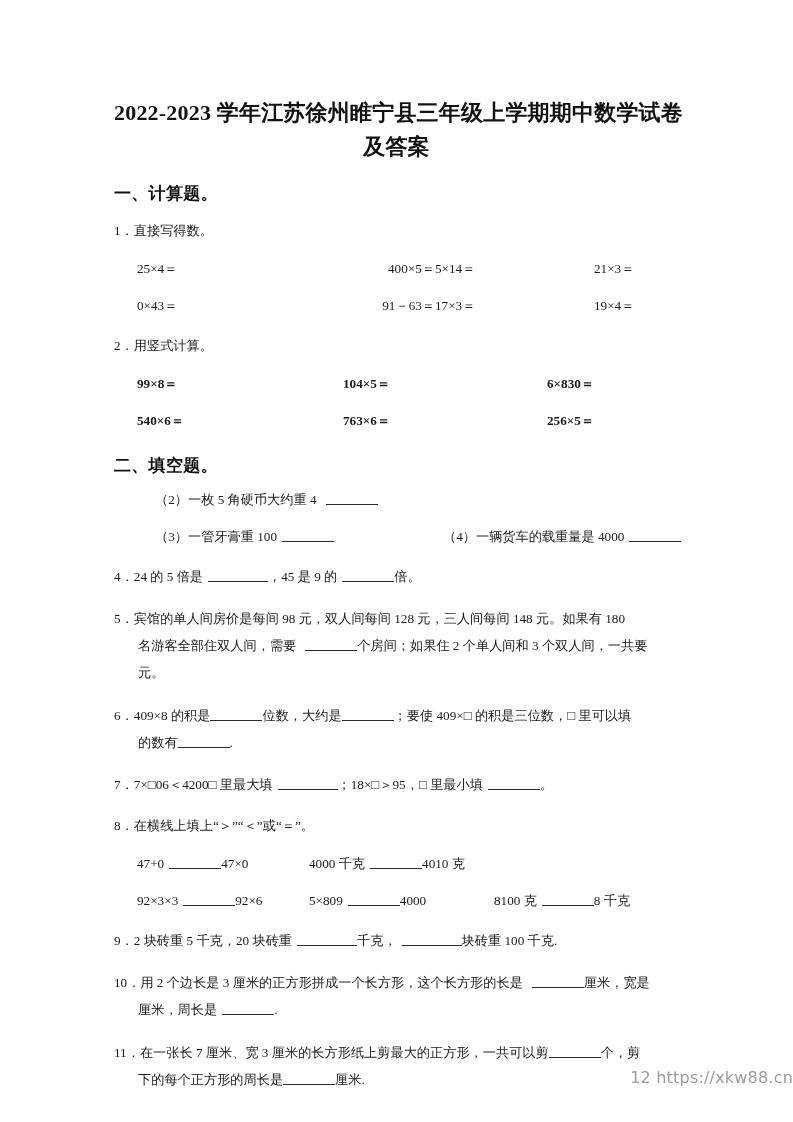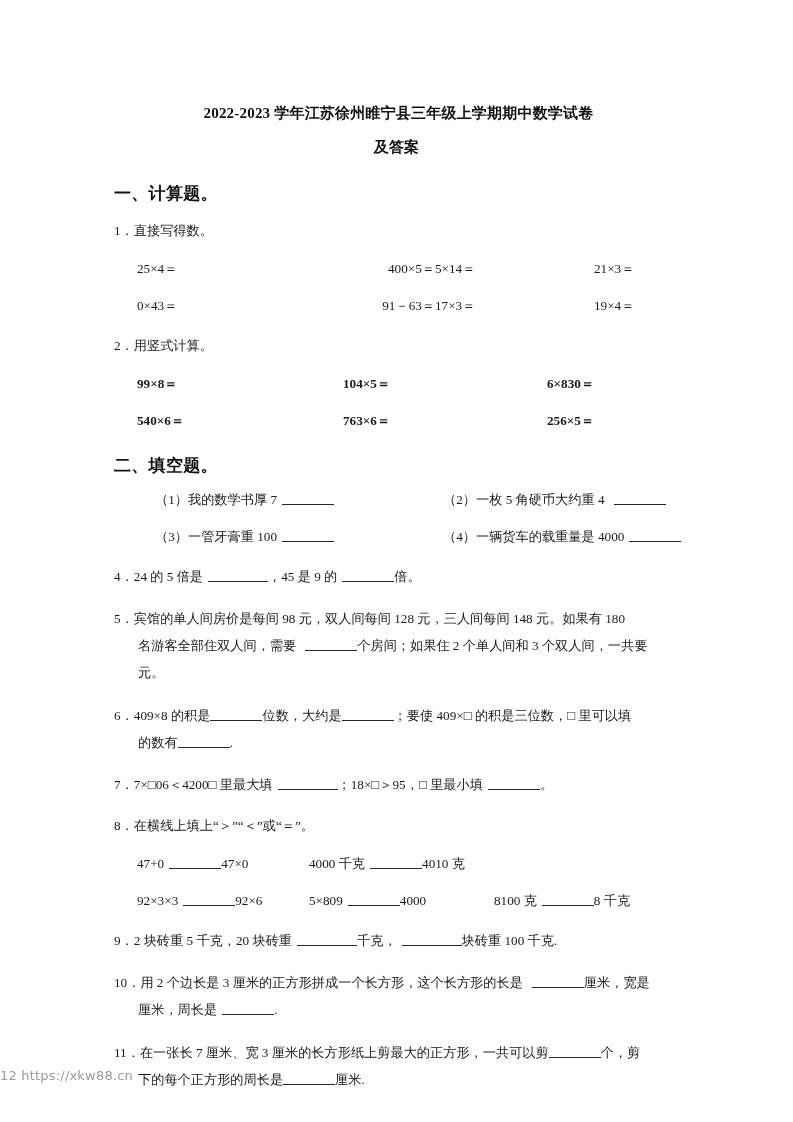--- a/index.html
+++ b/index.html
@@ -20,21 +20,21 @@
     position: absolute;
     inset: 0;
     padding: 0;
   }
 
   
   .doc-title {
     margin: 0;
     padding-top: 96px;
     text-align: center;
-    font-size: 15px;
+    font-size: 22px;
     font-weight: 700;
     line-height: 34px;
     letter-spacing: 0.2px;
     color: #121212;
   }
   .doc-title .title-line {
     display: block;
   }
   .doc-title .title-line.l1 {
     padding-left: 4px;
@@ -127,23 +127,23 @@
   .blank.w-lg { width: 60px; }
   .sp { display: inline-block; width: 5px; }
   .sp-w { display: inline-block; width: 9px; }
 
   
   .footer {
     position: absolute;
     left: 0;
     right: 0;
     top: 1068px;
-    text-align: left;
+    text-align: right;
     font-family: "DejaVu Sans", "Liberation Sans", sans-serif;
-    font-size: 13px;
+    font-size: 16px;
     color: #9b9b9b;
     letter-spacing: 0.2px;
   }
 </style>
 </head>
 <body>
 
 <div class="page">
 
   <h1 class="doc-title">
@@ -181,23 +181,20 @@
       <span class="cell">540×6＝</span>
       <span class="cell">763×6＝</span>
       <span class="cell">256×5＝</span>
     </div>
 
     <div class="section-head s2">二、填空题。</div>
 
 
     <div class="sub-row">
       <span class="sub-cell">
-        <span>（1）我的数学书厚 7</span><span class="sp"></span><span class="blank w-md"></span>
-      </span>
-      <span class="sub-cell">
         <span>（2）一枚 5 角硬币大约重 4</span><span class="sp-w"></span><span class="blank w-md"></span>
       </span>
     </div>
     <div class="sub-row">
       <span class="sub-cell">
         <span>（3）一管牙膏重 100</span><span class="sp"></span><span class="blank w-md"></span>
       </span>
       <span class="sub-cell">
         <span>（4）一辆货车的载重量是 4000</span><span class="sp"></span><span class="blank w-md"></span>
       </span>

